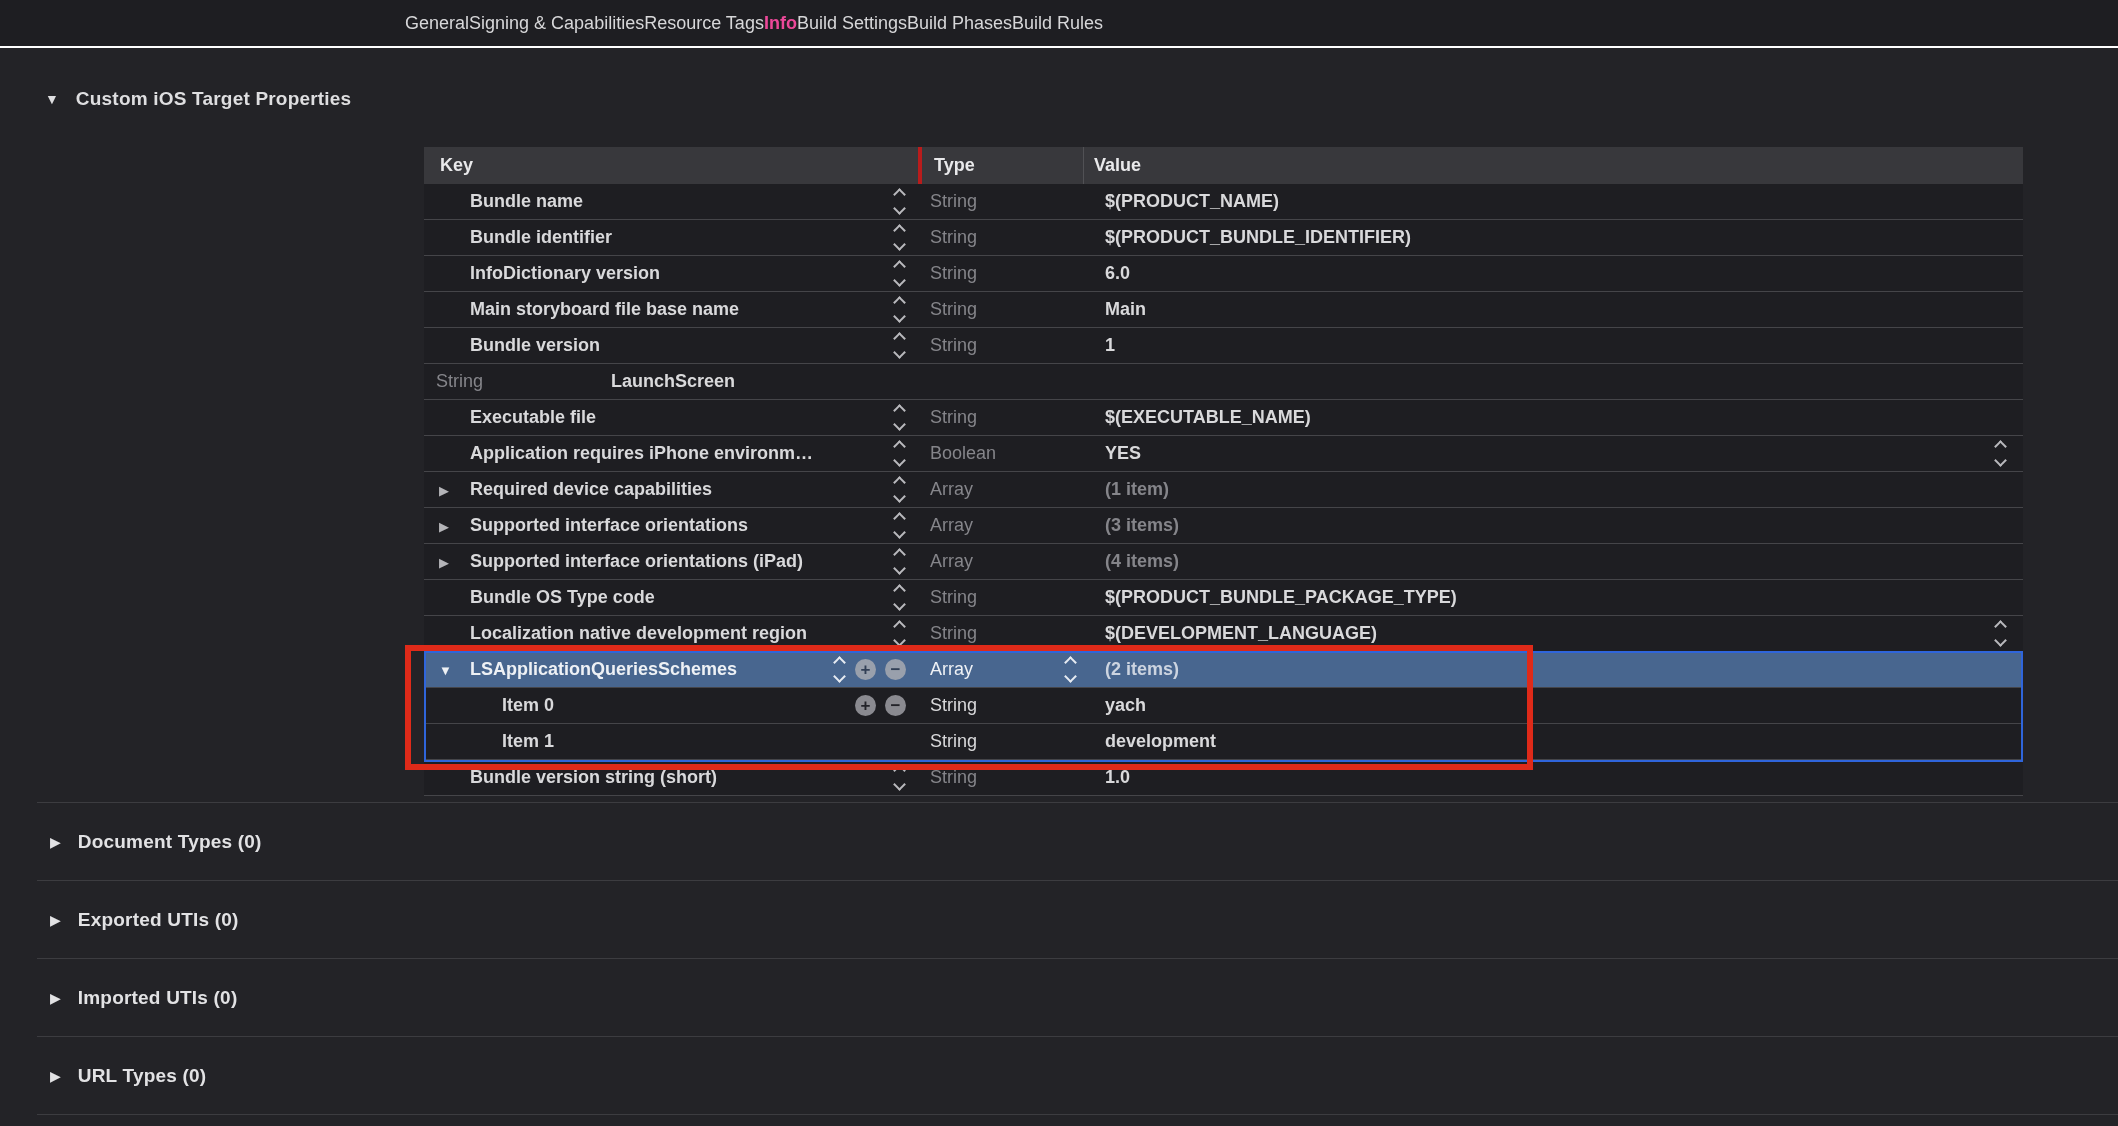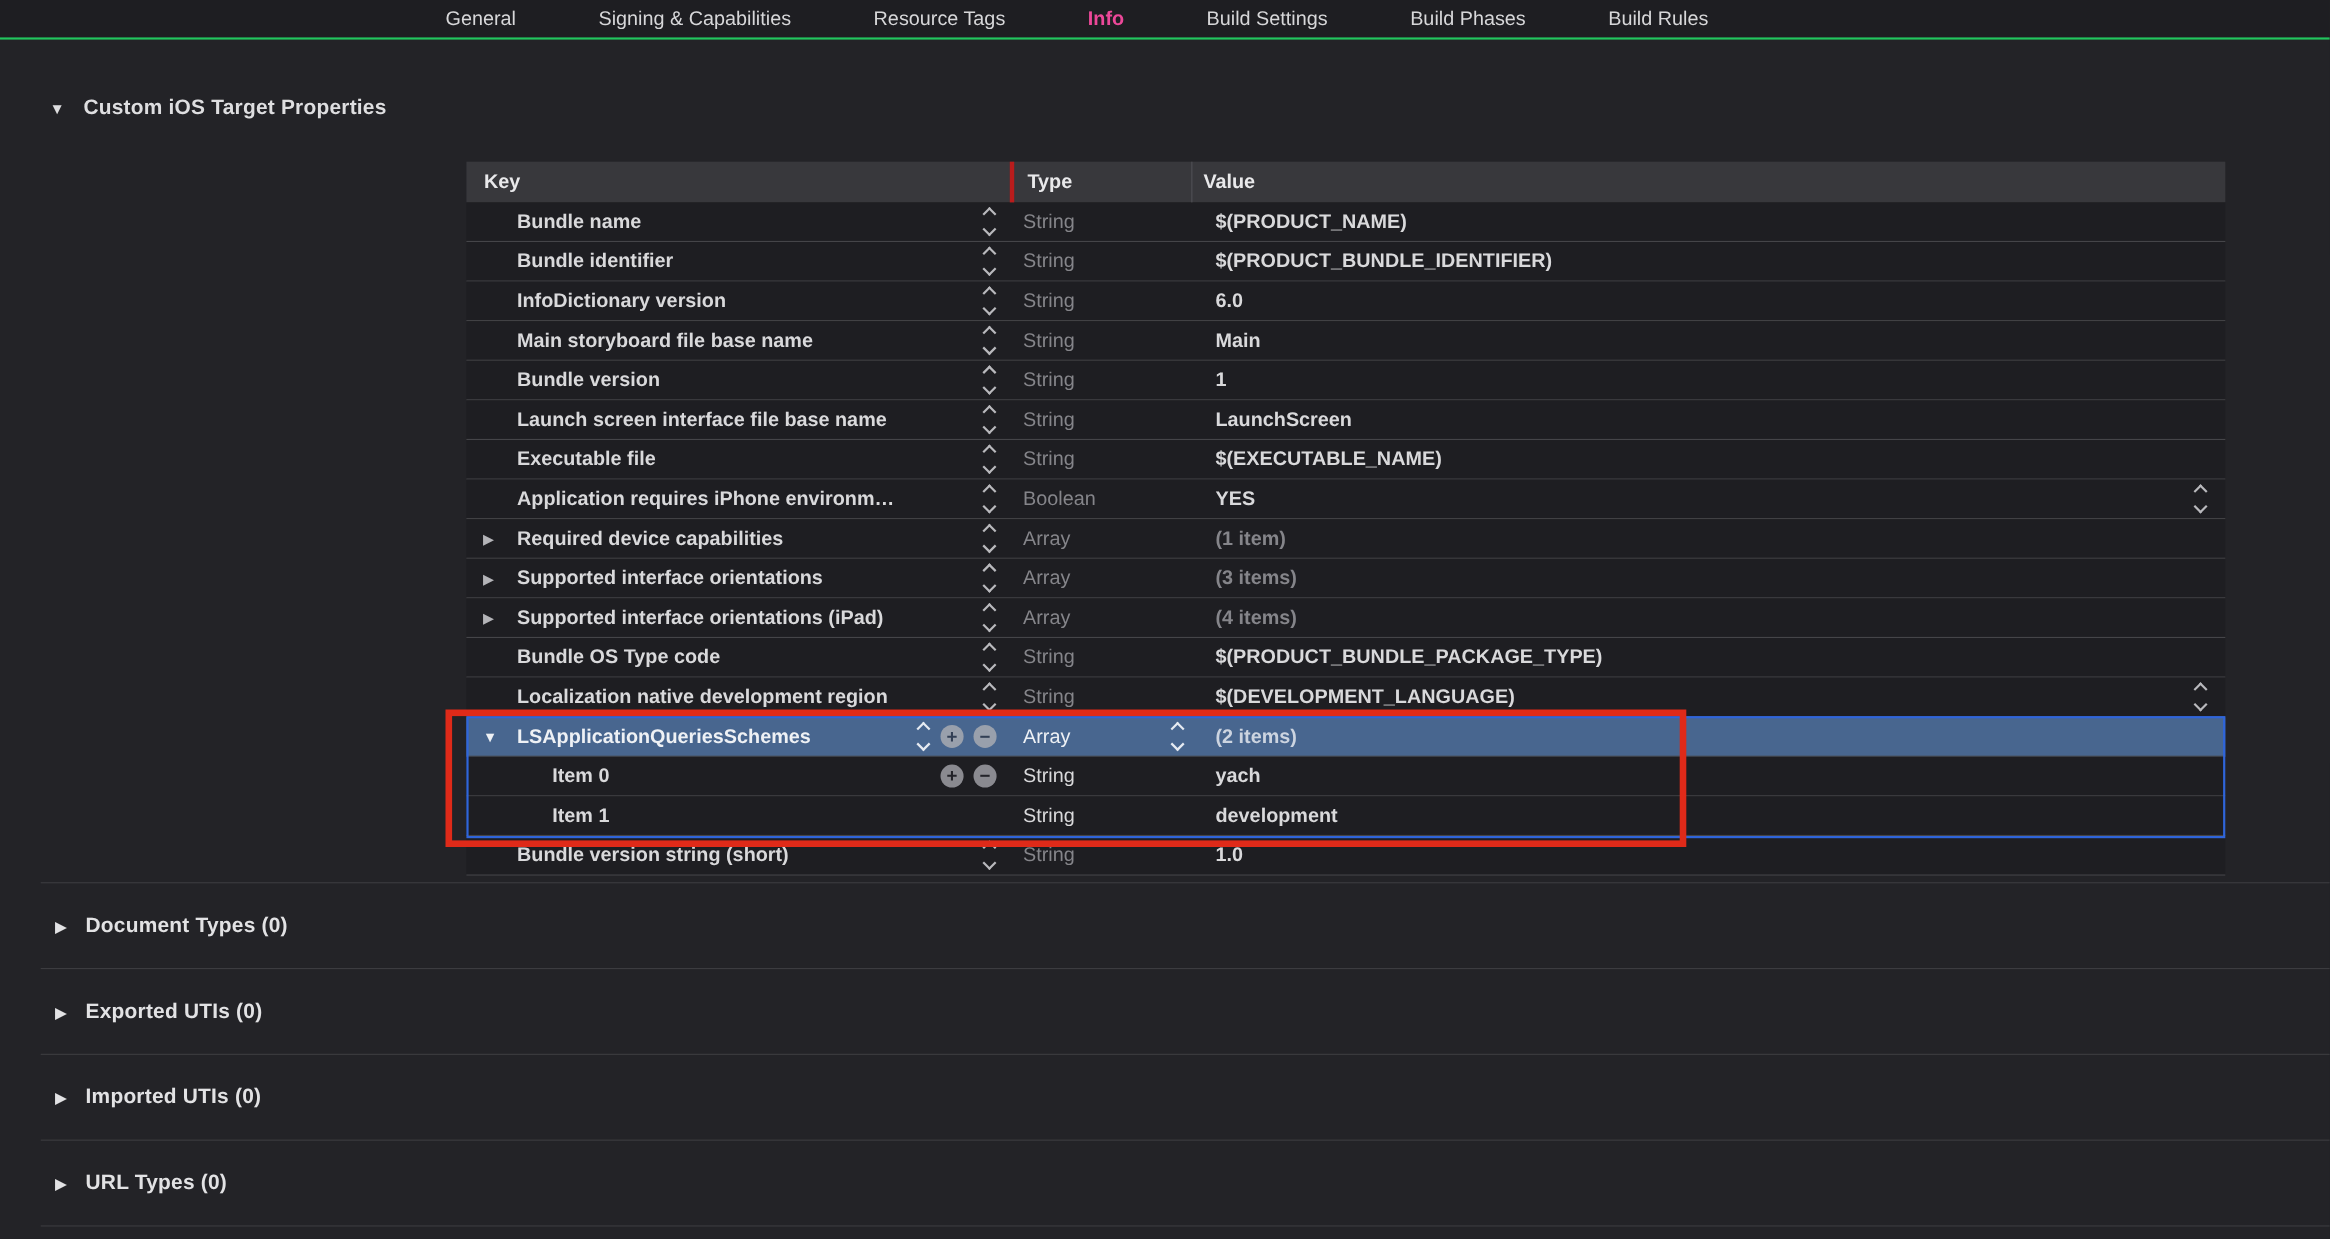--- a/index.html
+++ b/index.html
@@ -6,24 +6,24 @@
   body {
     width:2118px; height:1126px;
     background:#232327;
     font-family:"Liberation Sans", sans-serif;
     position:relative; overflow:hidden;
     -webkit-font-smoothing:antialiased;
   }
 
   
   .tabbar {
-    position:absolute; top:0; left:0; width:2118px; height:36px;
+    position:absolute; top:0; left:0; width:2118px; height:48px;
     background:#1e1e22;
-    border-bottom:2px solid #22c55e;
-    display:flex; align-items:center; gap:75px;
+    border-bottom:2px solid #ffffff;
+    display:flex; align-items:center; 
     padding-left:405px; box-sizing:border-box;
   }
   .tab { font-size:18px; font-weight:500; color:#d7d7d9; white-space:nowrap; cursor:default; }
   .tab.active { color:#ec4899;font-weight:bold; }
 
   
   .props-header { position:absolute; left:45px; top:88px; display:flex; align-items:center; gap:17px; }
   .props-header .tri { color:#dedee0; font-size:14px; }
   .props-header .lbl { color:#dedee0; font-size:19px; font-weight:700; letter-spacing:.2px; }
 
@@ -217,30 +217,20 @@
       <span class="sp"></span>
 
     </div>
     <div class="value-cell">
       <span class="vtext">1</span>
       <span class="sp"></span>
 
     </div>
   </div>
       <div class="row">
-    <div class="key-cell">
-      <span class="disc"></span>
-      <span class="ktext">Launch screen interface file base name</span>
-      <span class="sp"></span>
-      <span class="stepper">
-            <i class="chev up"></i>
-            <i class="chev down"></i>
-          </span>
-
-    </div>
     <div class="type-cell">
       <span class="ttext">String</span>
       <span class="sp"></span>
 
     </div>
     <div class="value-cell">
       <span class="vtext">LaunchScreen</span>
       <span class="sp"></span>
 
     </div>

